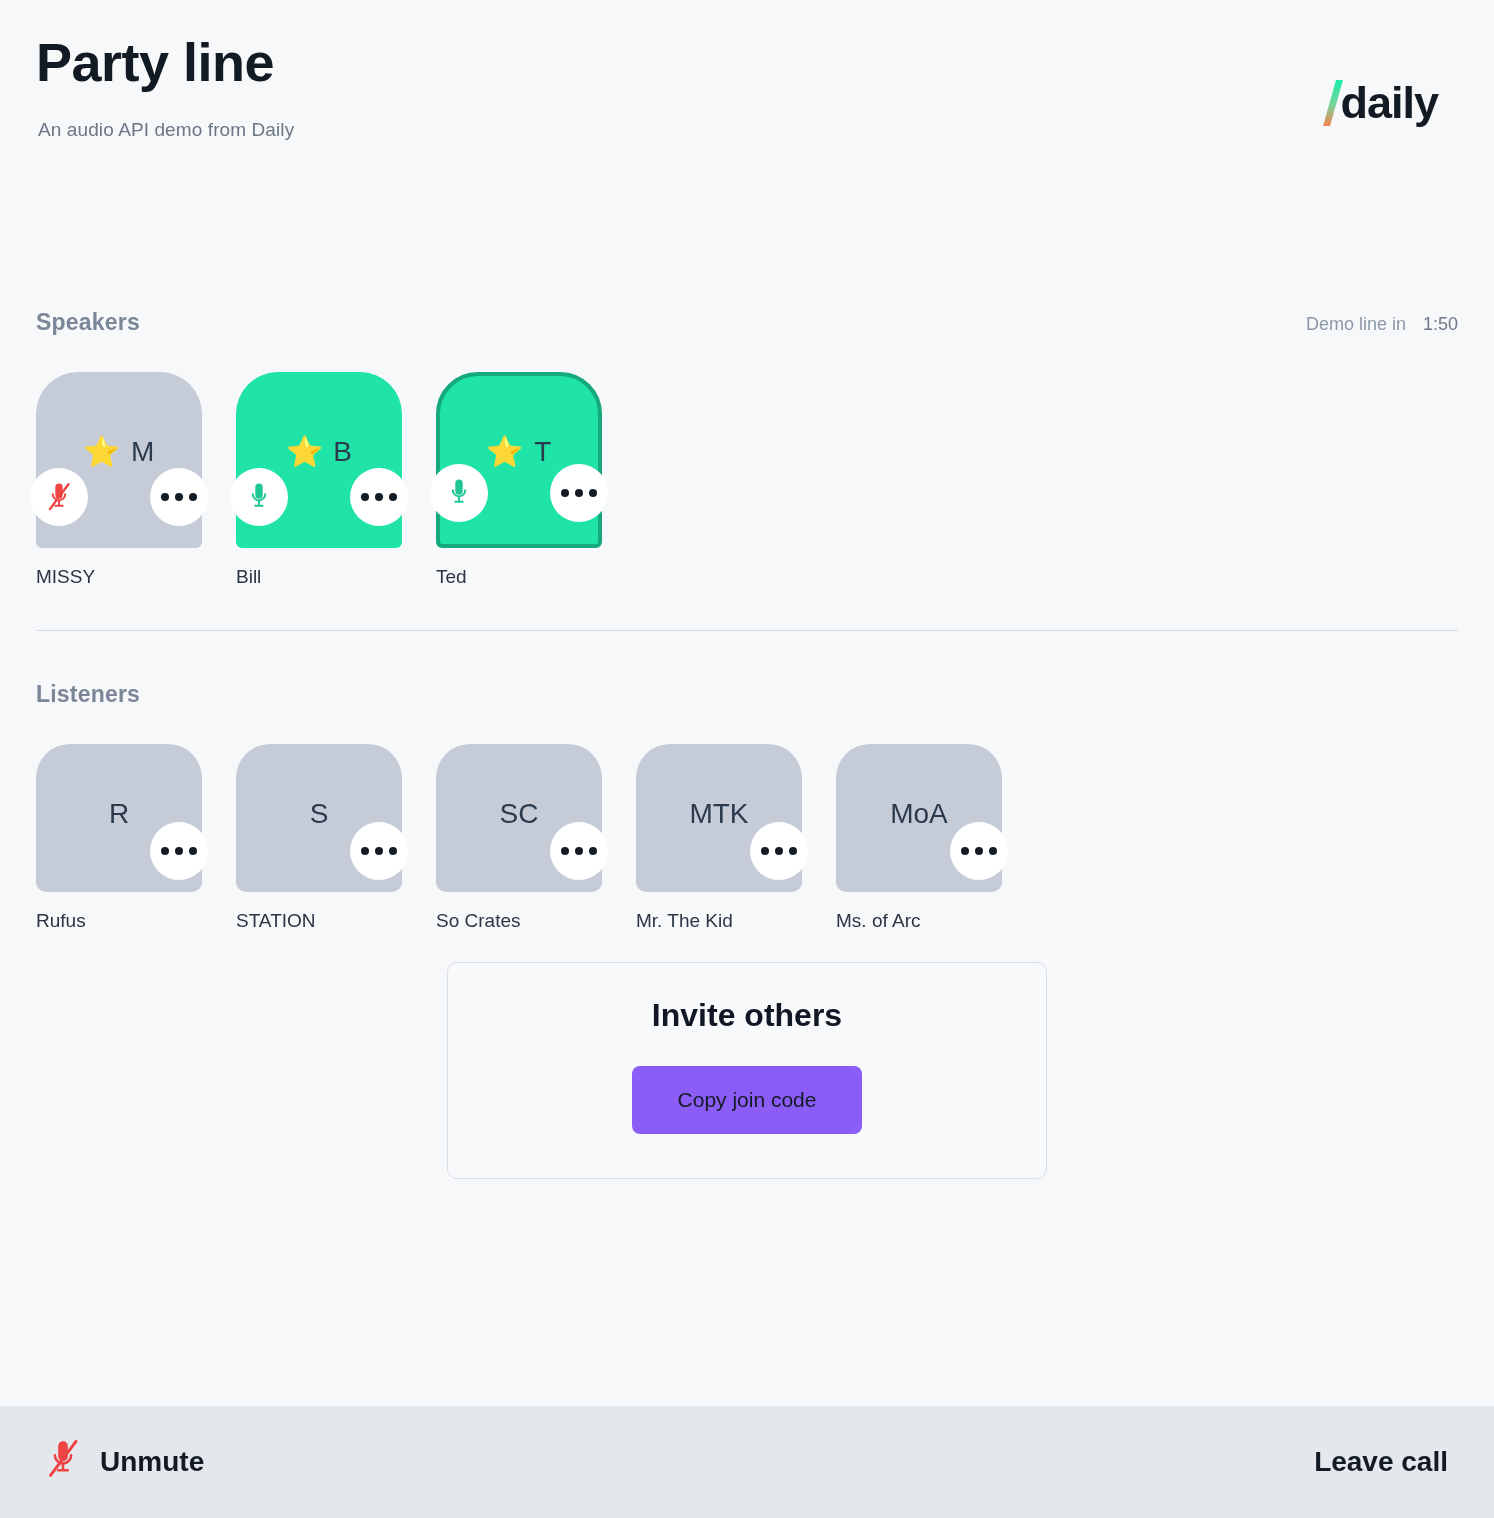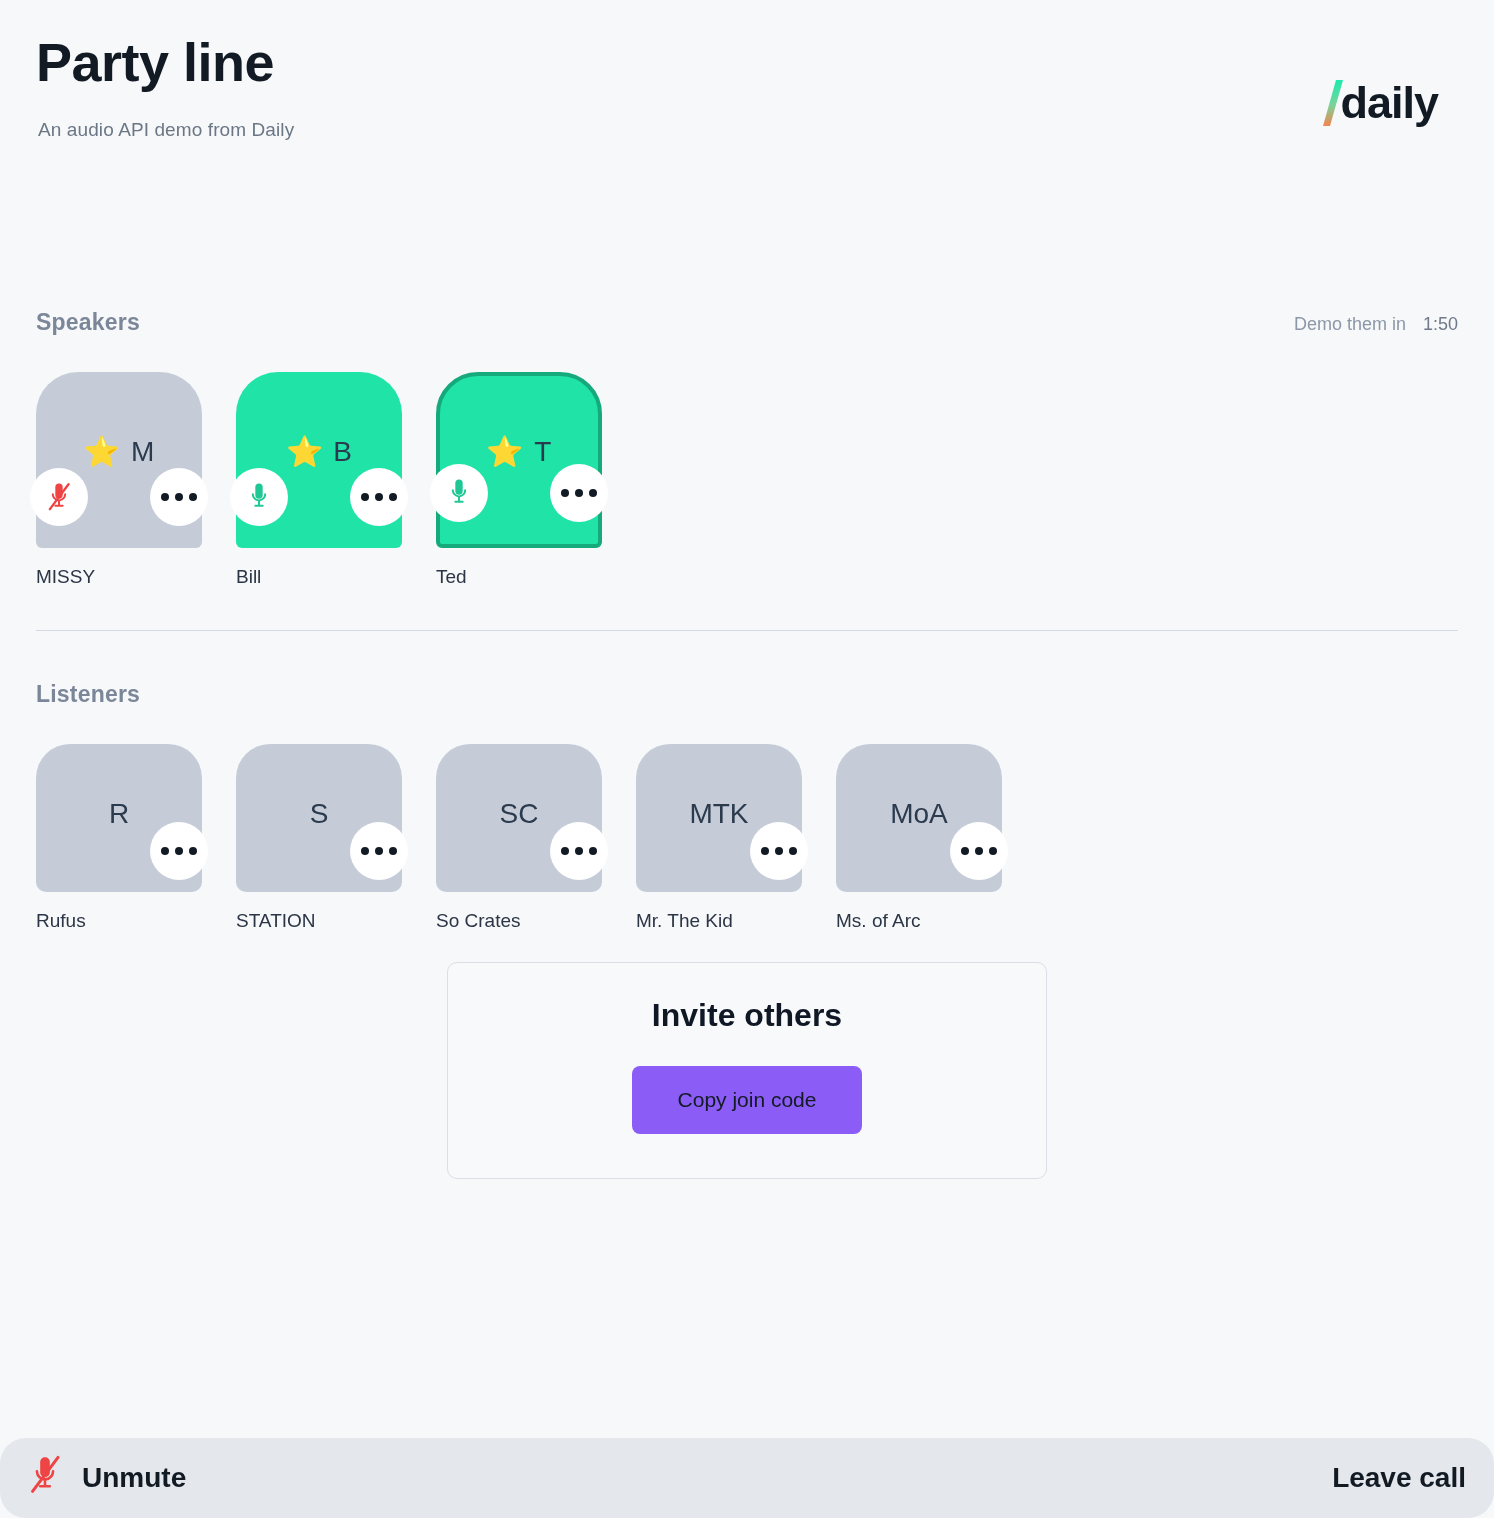--- a/index.html
+++ b/index.html
@@ -237,28 +237,27 @@
     line-height: 68px;
     font-size: 21px;
     color: #121a24;
     font-family: "Liberation Sans", sans-serif;
     cursor: pointer;
   }
 
   
   .tray {
     flex: 0 0 auto;
-    height: 80px;
+    height: 112px;
     background: #e4e7eb;
     display: flex;
     align-items: center;
     justify-content: space-between;
-    padding: 0 28px;
+    padding: 0 46px;
     box-sizing: border-box;
-    border-radius: 26px;
   }
   .tray-btn {
     display: flex;
     align-items: center;
     gap: 20px;
     background: none;
     border: none;
     font-family: "Liberation Sans", sans-serif;
     font-size: 28px;
     font-weight: 700;
@@ -294,21 +293,21 @@
           </svg>
         </span>
         <span class="brand-name">daily</span>
       </div>
     </div>
 
     <div id="speakers-section">
       <div class="section-head">
         <h2 class="section-title">Speakers</h2>
         <div class="demo-timer">
-          <span>Demo them in</span>
+          <span>Demo line in</span>
           <span class="time">1:50</span>
         </div>
       </div>
 
       <div class="tile-row" id="speakers-row">
           <div class="tile-wrap">
             <div class="tile">
               <div class="tile-initials">
                 <span class="star">⭐</span>
                 <span>M</span>

